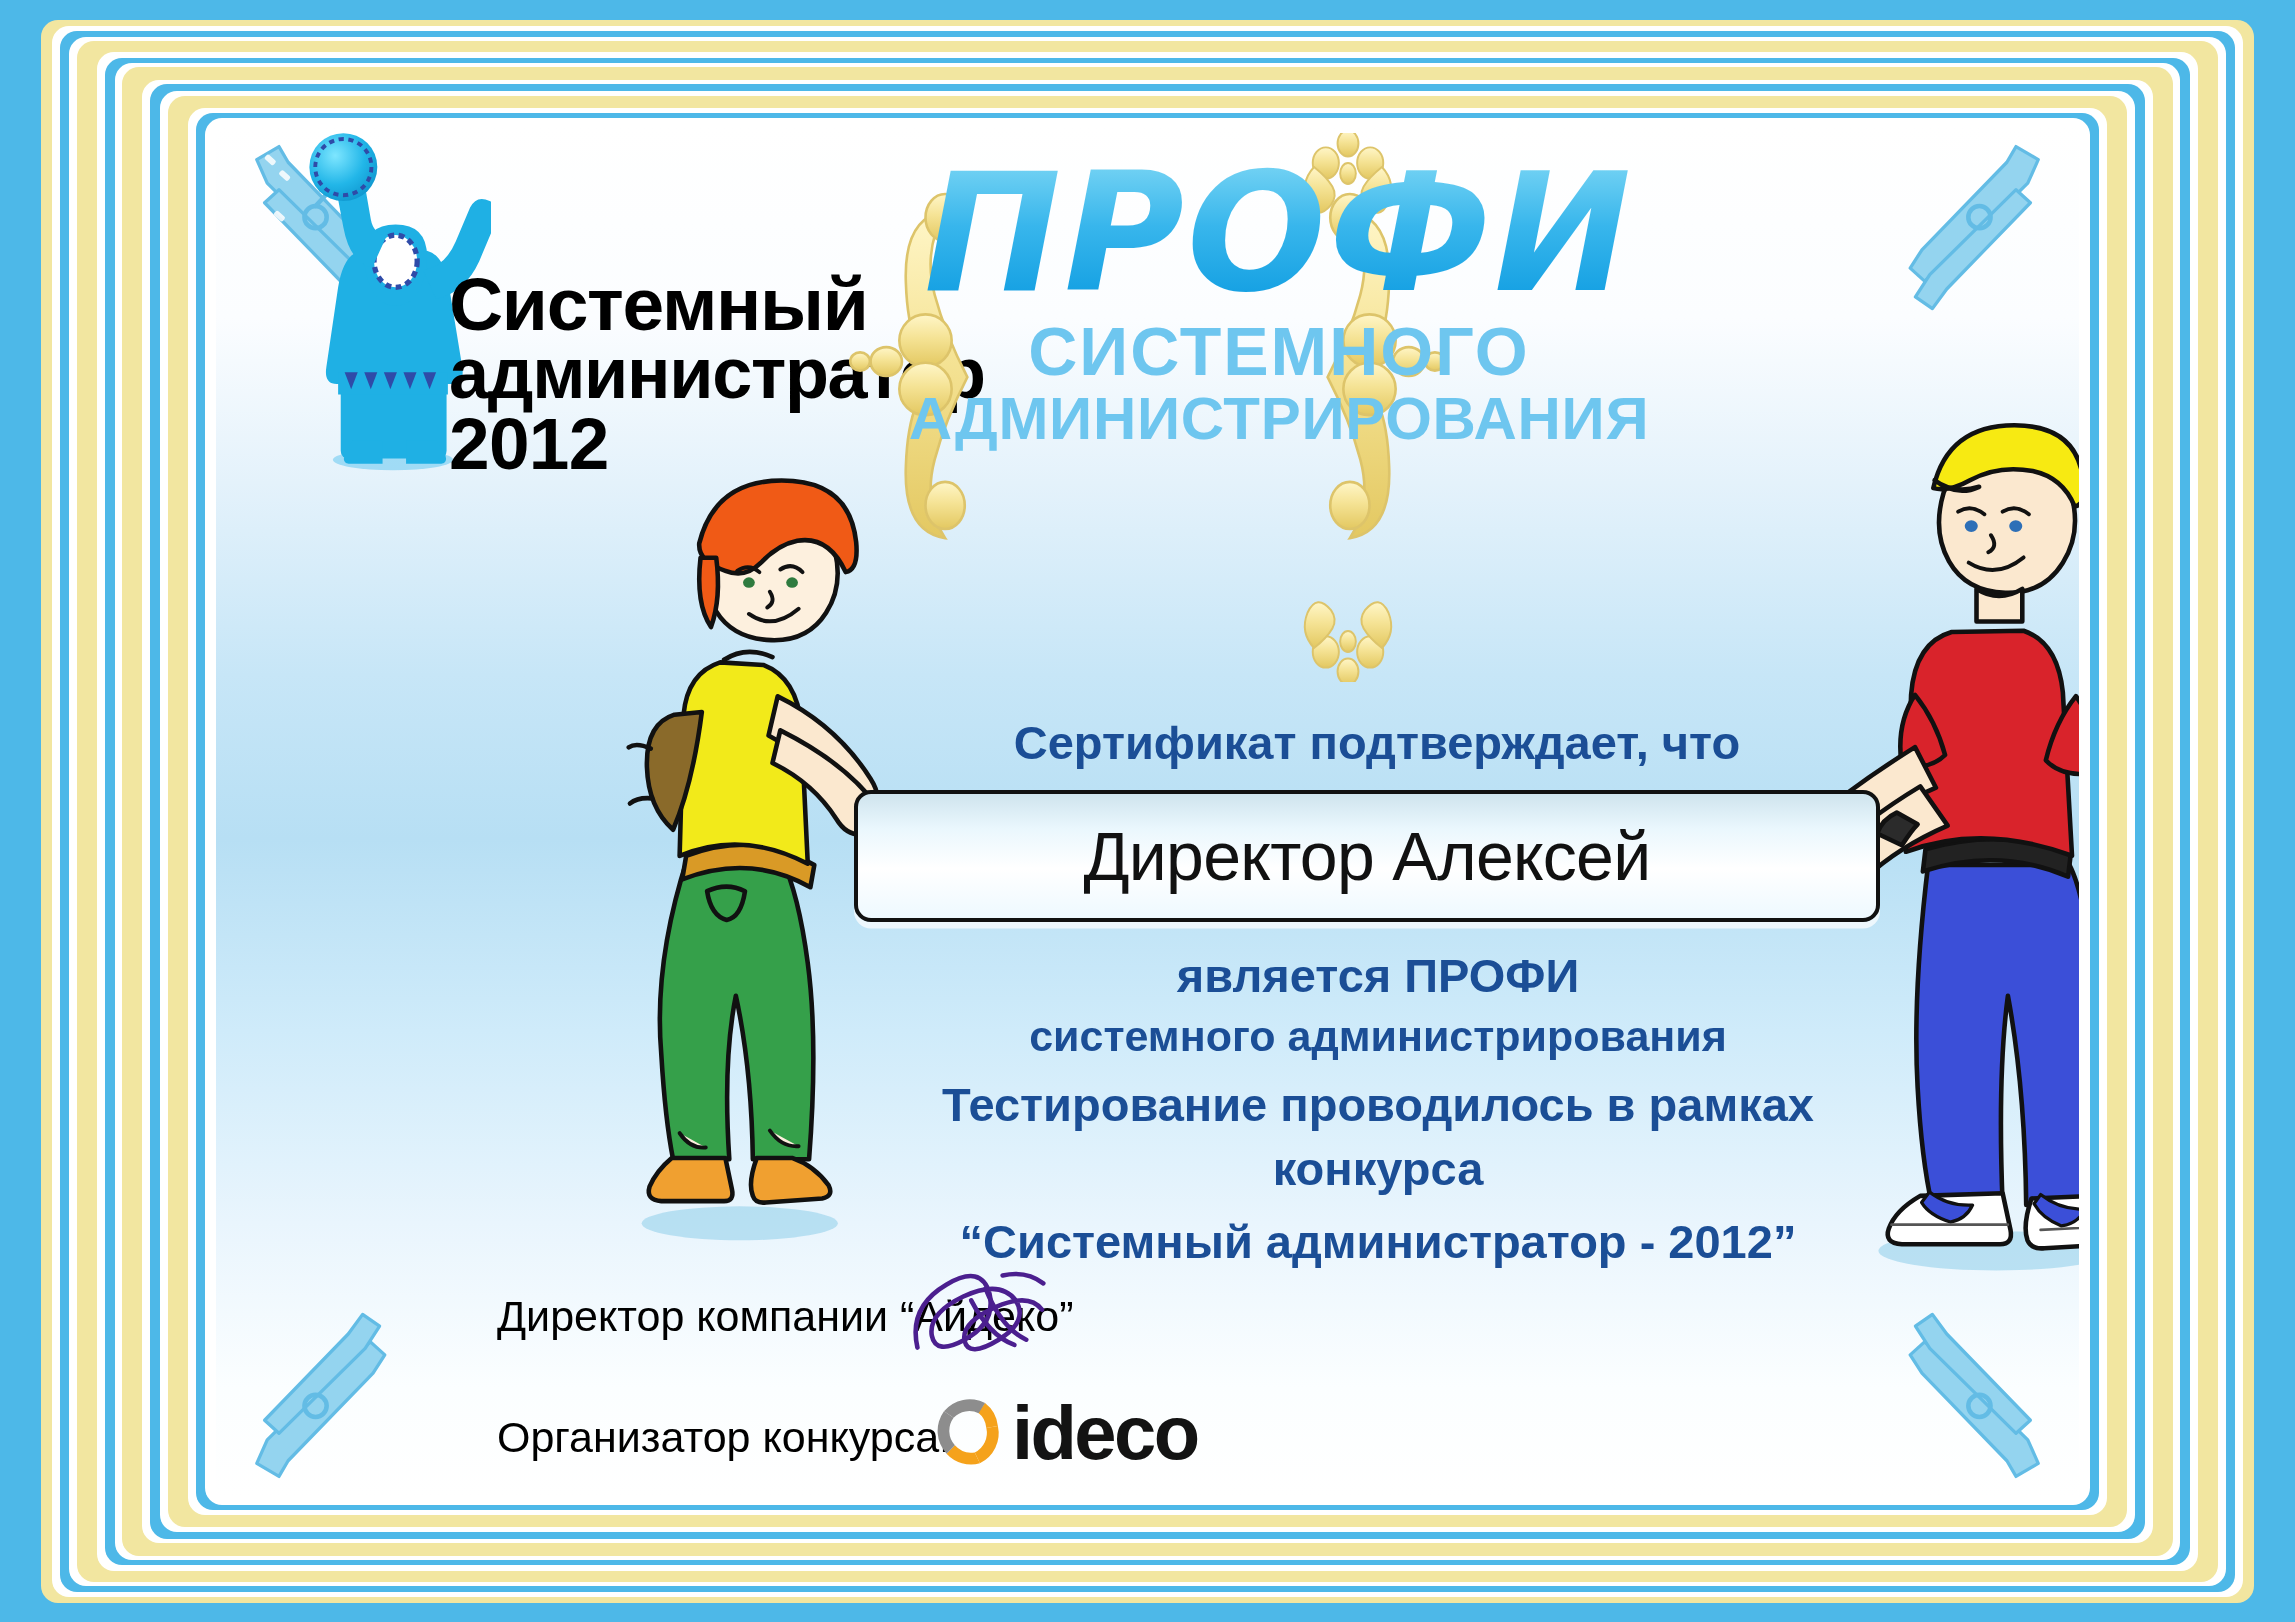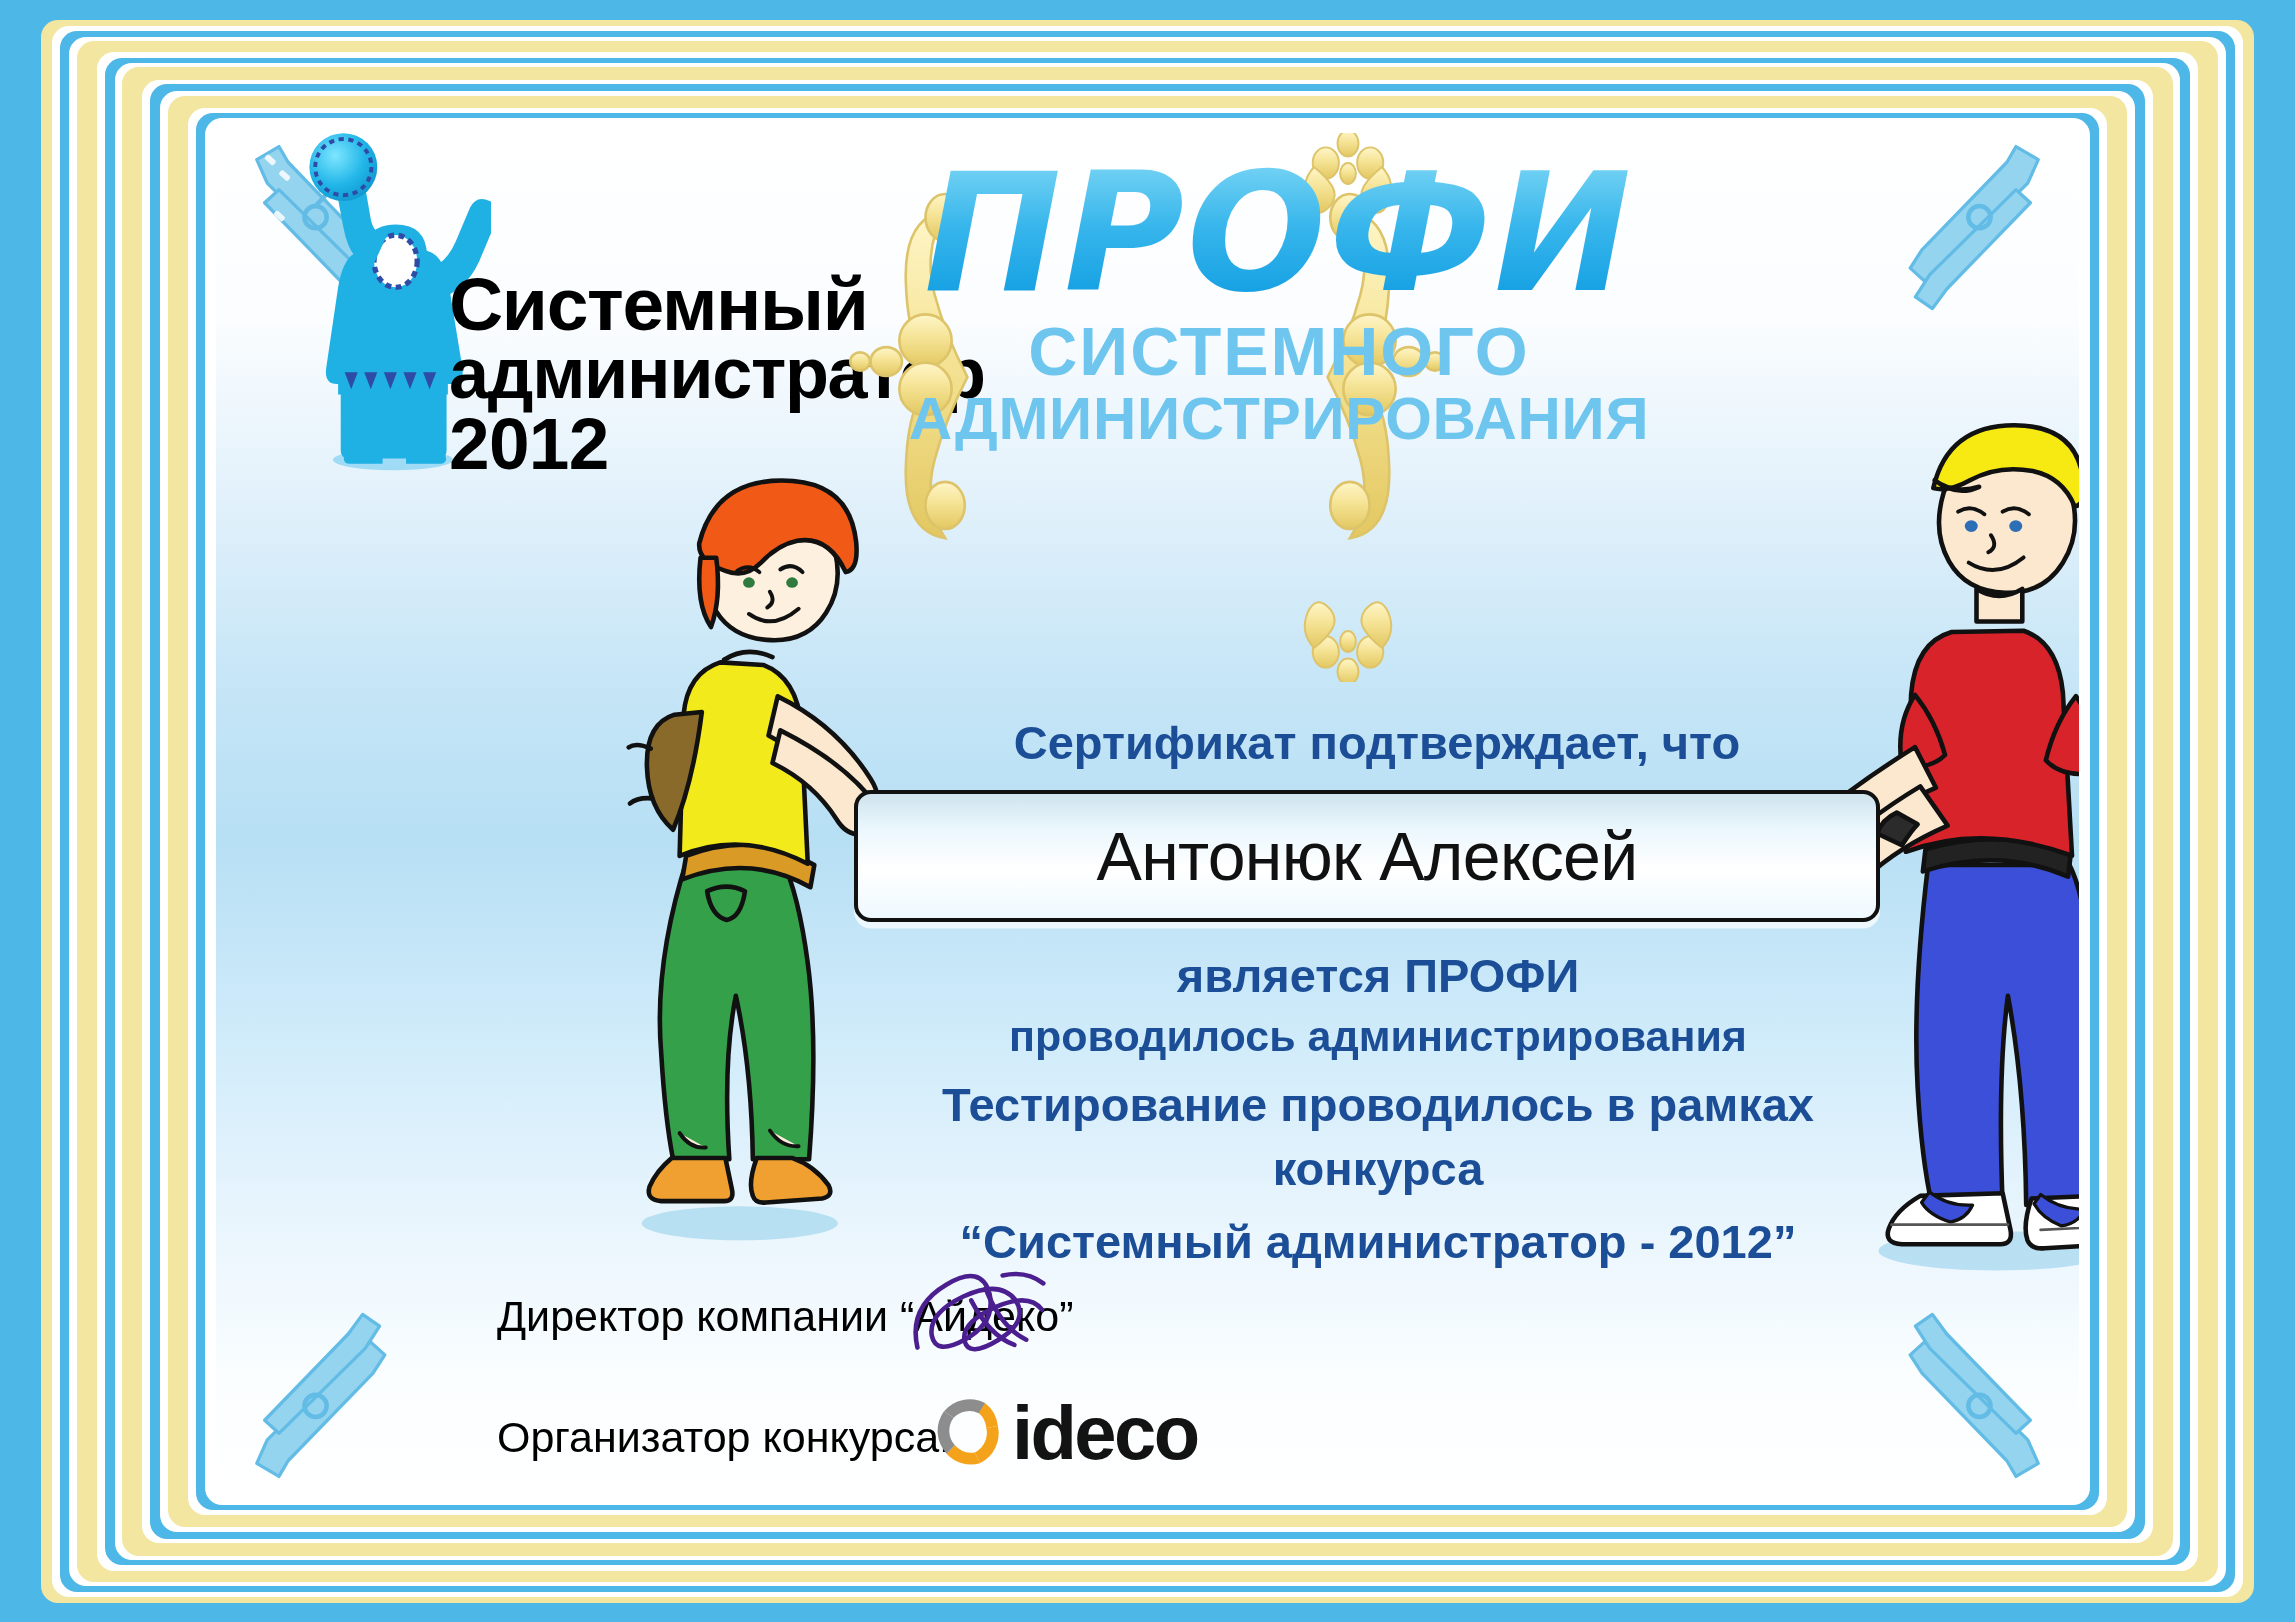--- a/index.html
+++ b/index.html
@@ -391,26 +391,26 @@
         <g stroke="#555" stroke-width="4" fill="none">
           <path d="M170 1250 l178 0"></path>
           <path d="M398 1258 l158 -8"></path>
         </g>
       </g>
     </svg>
 
     <div class="confirm-line">Сертификат подтверждает, что</div>
 
     <div class="nameplate">
-      <div class="name">Антонюк Алексей</div>
+      <div class="name">Директор Алексей</div>
     </div>
 
     <div class="body-lines">
       <div class="bl bl1">является ПРОФИ</div>
-      <div class="bl bl2">проводилось администрирования</div>
+      <div class="bl bl2">системного администрирования</div>
       <div class="bl bl3">Тестирование проводилось в рамках конкурса</div>
       <div class="bl bl4">“Системный администратор - 2012”</div>
     </div>
 
     <div class="sig-row">
       <div class="sig-label">Директор компании “Айдеко”</div>
       <svg class="sig-scribble" viewBox="0 0 270 160">
         <g fill="none" stroke="#4b1f8f" stroke-width="7" stroke-linecap="round">
           <path d="M22 132 q-14 -62 44 -96 q54 -32 66 14 q10 44 -38 70 q-44 24 -50 -6 q-6 -34 48 -60 q56 -26 80 6 q20 32 -26 60 q-46 28 -52 2 q-6 -28 48 -52 q50 -22 70 4"></path>
           <path d="M152 22 q36 -8 62 12"></path>

